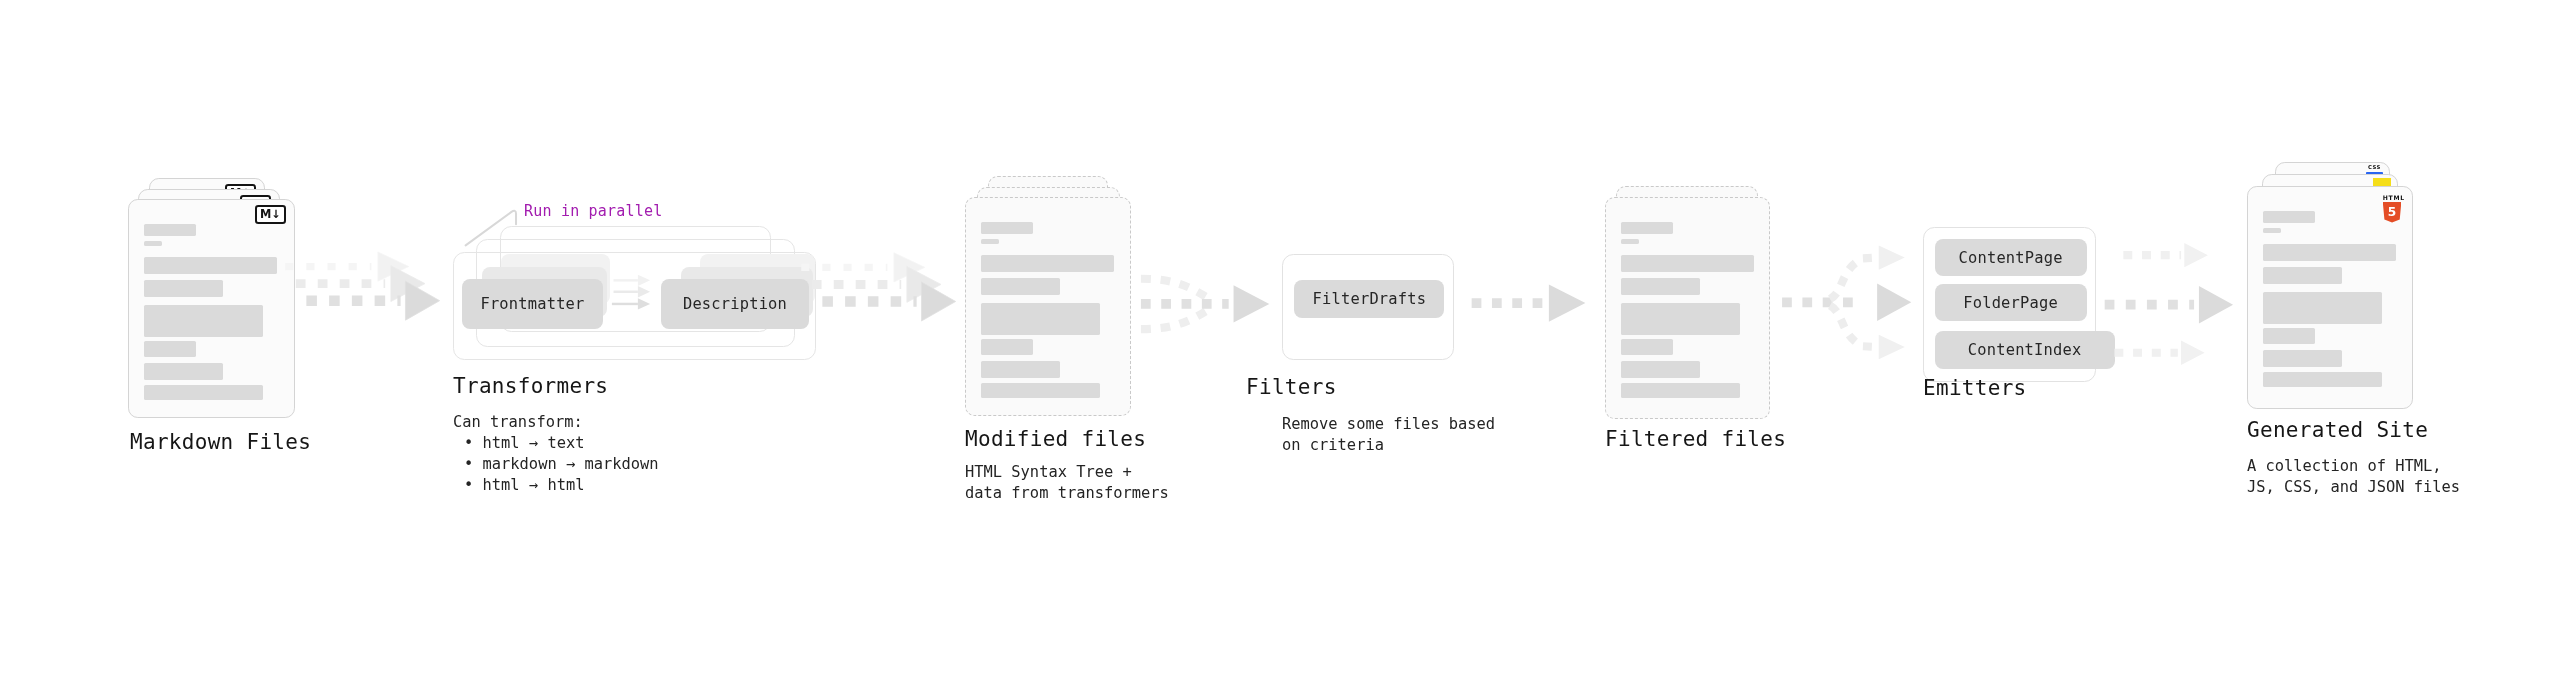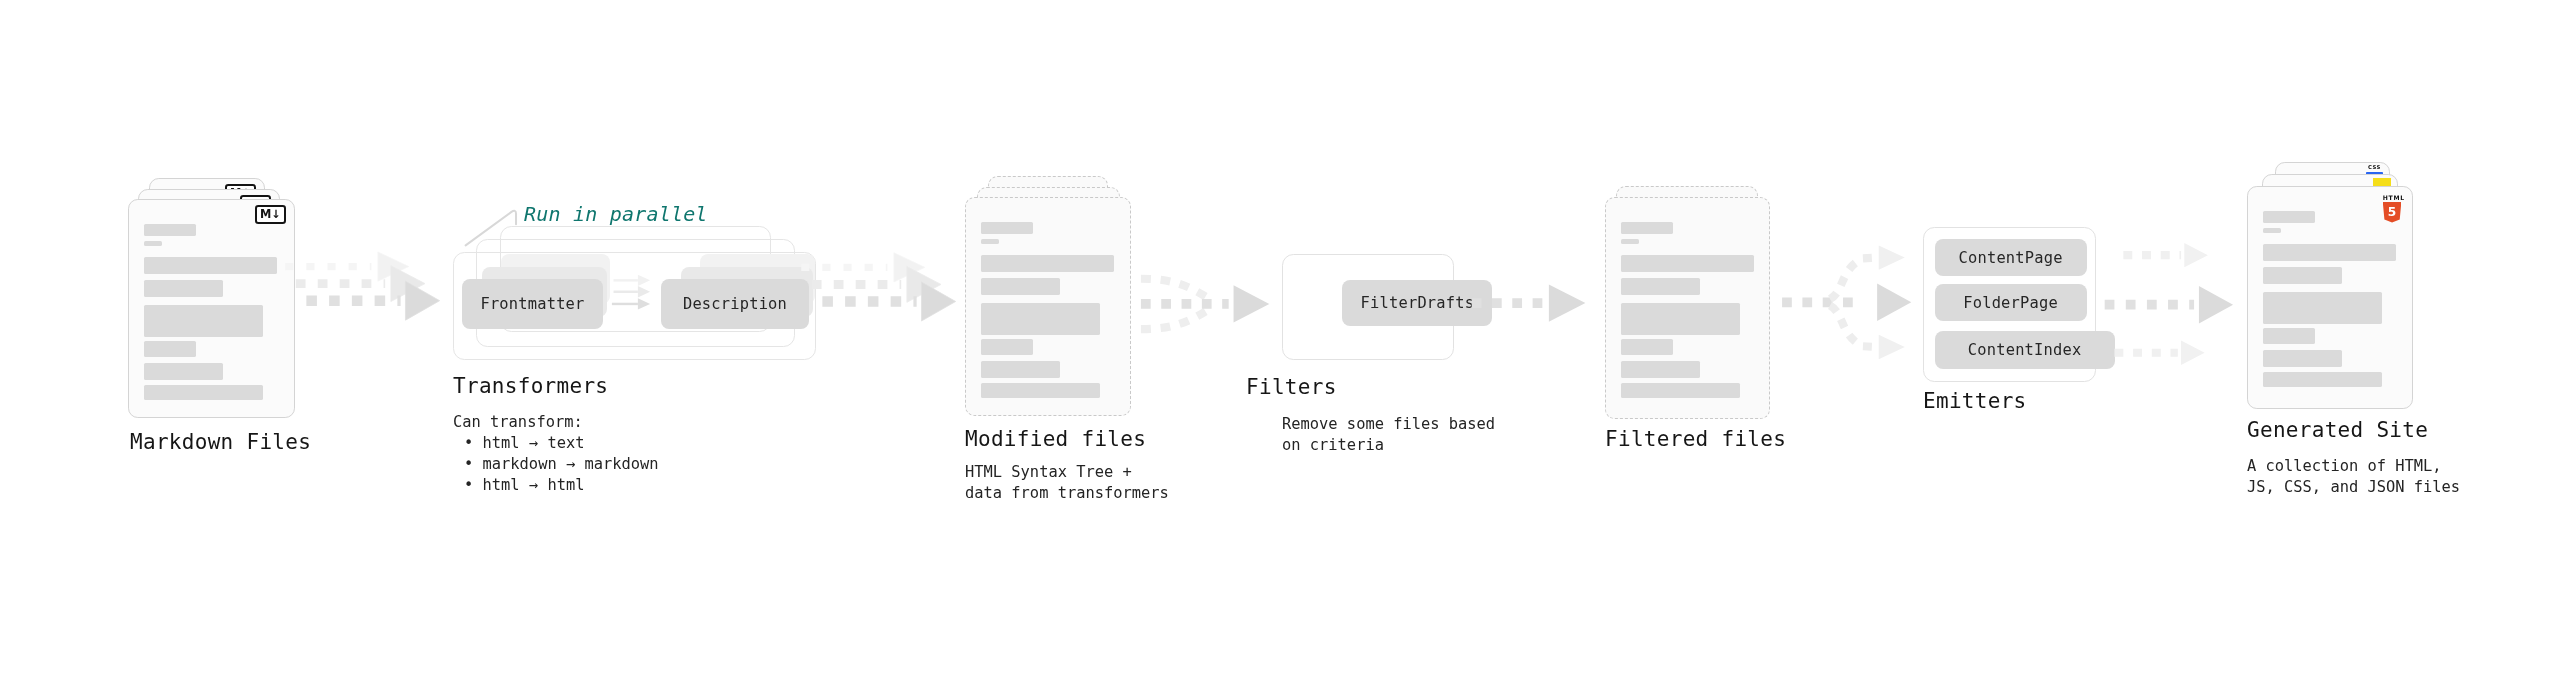--- a/index.html
+++ b/index.html
@@ -43,21 +43,21 @@
   .t-container{position:absolute;border:1.6px solid #e5e5e5;border-radius:11.4px;box-sizing:border-box;background:transparent;}
   .pill{position:absolute;background:#dadada;border-radius:8.1px;box-sizing:border-box;
     display:flex;align-items:center;justify-content:center;font-size:15.4px;color:#262626;letter-spacing:0.2px;}
   .pill.ghost1{background:#e9e9e9;}
   .pill.ghost2{background:#f2f2f2;}
   .box{position:absolute;border:1.6px solid #e2e2e2;border-radius:11.4px;background:#ffffff;box-sizing:border-box;}
   
   .stage-title{position:absolute;font-size:21px;letter-spacing:0.3px;color:#161616;white-space:pre;}
   .stage-sub{position:absolute;font-size:15.4px;line-height:21px;color:#242424;white-space:pre;}
   .bullets{position:absolute;font-size:15.4px;line-height:21px;color:#242424;white-space:pre;}
-  .annotation{position:absolute;font-size:20px;color:#0f766e;letter-spacing:0.2px;white-space:pre;font-style:italic;}
+  .annotation{position:absolute;font-size:15px;color:#a21caf;letter-spacing:0.2px;white-space:pre;}
   svg.arrows{position:absolute;left:0;top:0;pointer-events:none;}
 </style>
 </head>
 <body>
 
 <div class="group">
   <div class="doc" style="left:149px;top:178px;width:116px;height:219px;">
     <div class="md-badge">M↓</div>
   </div>
   <div class="doc" style="left:138px;top:189px;width:142px;height:219px;">
@@ -112,21 +112,21 @@
     <div class="bar b7"></div>
     <div class="bar b8"></div>
   </div>
   <div class="stage-title" style="left:965px;top:427px;">Modified files</div>
   <div class="stage-sub" style="left:965px;top:462px;">HTML Syntax Tree +
 data from transformers</div>
 </div>
 
 <div class="group">
   <div class="box" style="left:1282px;top:254px;width:172px;height:106px;">
-    <div class="pill" style="left:11.4px;top:25px;width:150px;height:46px;margin-left:48px;">FilterDrafts</div>
+    <div class="pill" style="left:11.4px;top:25px;width:150px;height:38px;">FilterDrafts</div>
   </div>
   <div class="stage-title" style="left:1246px;top:375px;">Filters</div>
   <div class="stage-sub" style="left:1282px;top:414px;">Remove some files based
 on criteria</div>
 </div>
 
 <div class="group">
   <div class="doc doc-dashed" style="left:1616px;top:186px;width:142px;height:219px;"></div>
   <div class="doc doc-dashed" style="left:1605px;top:197px;width:165px;height:222px;">
     <div class="bar b1"></div>
@@ -140,21 +140,21 @@
   </div>
   <div class="stage-title" style="left:1605px;top:427px;">Filtered files</div>
 </div>
 
 <div class="group">
   <div class="box" style="left:1923px;top:227px;width:173px;height:155px;">
     <div class="pill" style="left:10.6px;top:11.4px;width:152px;height:37px;">ContentPage</div>
     <div class="pill" style="left:10.6px;top:56px;width:152px;height:37px;">FolderPage</div>
     <div class="pill" style="left:10.6px;top:103px;width:180px;height:38px;">ContentIndex</div>
   </div>
-  <div class="stage-title" style="left:1923px;top:389px;">Emitters</div>
+  <div class="stage-title" style="left:1923px;top:376px;">Emitters</div>
 </div>
 
 <div class="group">
   <div class="doc" style="left:2275px;top:162px;width:115px;height:223px;">
     <div class="css-badge">
       <div class="word">CSS</div>
       <div class="ubar"></div>
     </div>
   </div>
   <div class="doc" style="left:2262px;top:174px;width:136px;height:223px;">

